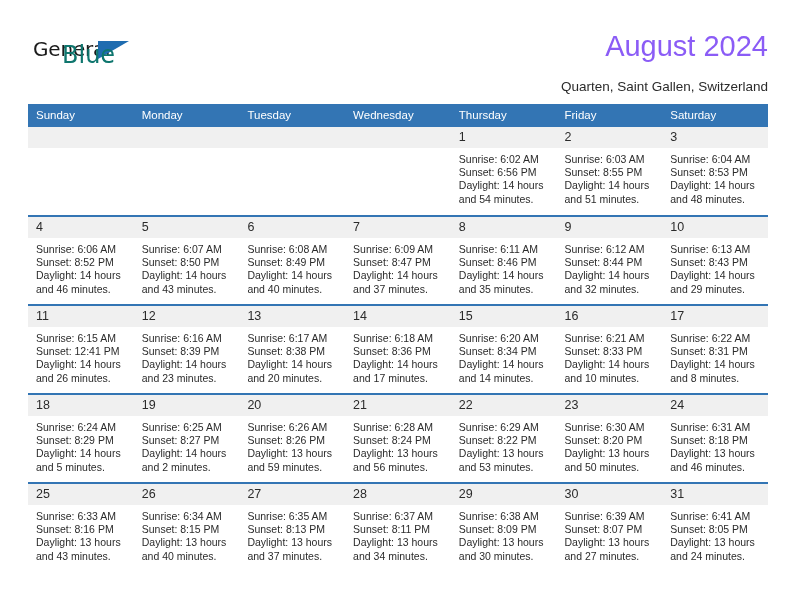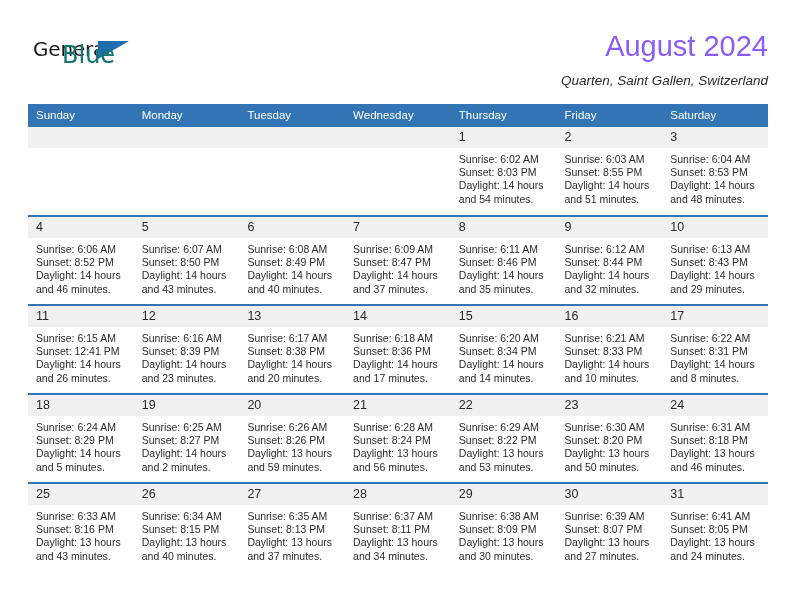--- a/index.html
+++ b/index.html
@@ -77,27 +77,26 @@
   }
   .month-title {
     font-size: 29px;
     font-weight: 400;
     color: #8b5cf6;
     line-height: 36px;
     font-family: "Liberation Sans", sans-serif;
     white-space: nowrap;
   }
   .location {
-    margin-top: 9px;
+    margin-top: 15px;
     font-size: 13.5px;
     font-weight: 400;
     color: #2b2b2b;
     line-height: 16px;
     white-space: nowrap;
-    font-style: italic;
   }
 
   
   .calendar {
     position: absolute;
     left: 28px;
     top: 104px;
     width: 740px;
     border-collapse: collapse;
     table-layout: fixed;
@@ -203,21 +202,21 @@
           <td>
             <div class="cell empty">
               <div class="daynum"></div>
             </div>
           </td>
           <td>
             <div class="cell">
               <div class="daynum">1</div>
               <div class="details">
                 <div>Sunrise: 6:02 AM</div>
-                <div>Sunset: 8:03 PM</div>
+                <div>Sunset: 6:56 PM</div>
                 <div>Daylight: 14 hours</div>
                 <div>and 54 minutes.</div>
               </div>
             </div>
           </td>
           <td>
             <div class="cell">
               <div class="daynum">2</div>
               <div class="details">
                 <div>Sunrise: 6:03 AM</div>

